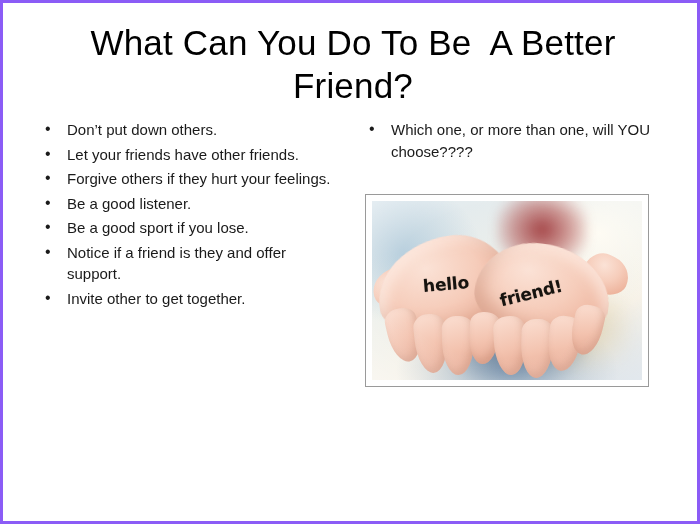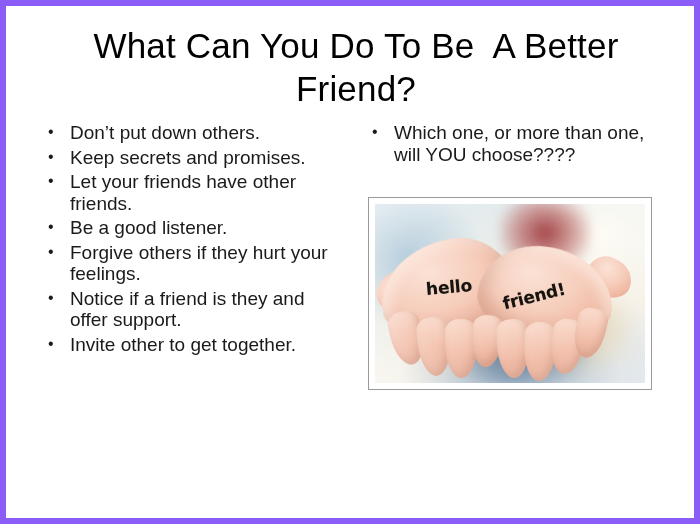--- a/index.html
+++ b/index.html
@@ -13,21 +13,21 @@
     overflow: hidden;
     font-family: "Liberation Sans", sans-serif;
   }
 
   #slide {
     position: relative;
     width: 700px;
     height: 524px;
     background: #ffffff;
     box-sizing: border-box;
-    border: 6px solid #8b5cf6;
+    border: 3px solid #8b5cf6;
     overflow: hidden;
   }
 
   
   #slide-title {
     position: absolute;
     left: 40px;
     top: 18px;
     width: 620px;
     text-align: center;
@@ -54,21 +54,21 @@
   }
 
   ul.bullets {
     list-style: none;
     margin: 0;
     padding: 0;
   }
   ul.bullets > li {
     position: relative;
     padding-left: 30px;
-    font-size: 19px;
+    font-size: 15px;
     line-height: 21.5px;
     color: #1a1a1a;
     margin-bottom: 3px;
   }
   ul.bullets > li::before {
     content: "\2022";
     position: absolute;
     left: 8px;
     top: -1px;
     font-size: 16px;
@@ -226,24 +226,24 @@
 </head>
 <body>
 
 <div id="slide">
 
   <div id="slide-title">What Can You Do To Be  A Better Friend?</div>
 
   <div id="left-column">
     <ul class="bullets">
       <li><span>Don’t put down others.</span></li>
-      <li><span>Keep secrets and promises.</span></li>
       <li><span>Let your friends have other friends.</span></li>
+      <li><span>Forgive others if they hurt your feelings.</span></li>
       <li><span>Be a good listener.</span></li>
-      <li><span>Forgive others if they hurt your feelings.</span></li>
+      <li><span>Be a good sport if you lose.</span></li>
       <li><span>Notice if a friend is they and offer support.</span></li>
       <li><span>Invite other to get together.</span></li>
     </ul>
   </div>
 
   <div id="right-column">
     <ul class="bullets">
       <li><span>Which one, or more than one, will YOU choose????</span></li>
     </ul>
   </div>

